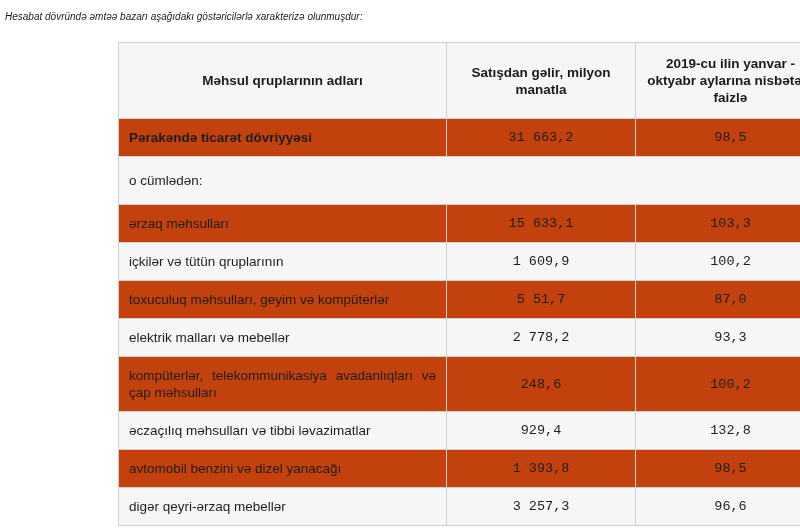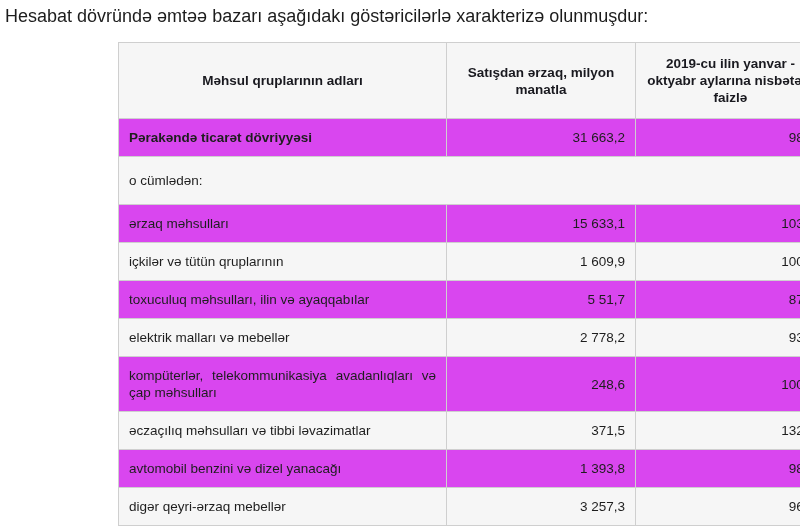--- a/index.html
+++ b/index.html
@@ -6,23 +6,24 @@
     margin: 0;
     padding: 0;
     background: #ffffff;
     width: 800px;
     height: 530px;
     overflow: hidden;
     font-family: "Liberation Sans", sans-serif;
   }
   .intro {
     margin: 8px 0 0 5px;
-    font-size: 18px;
+    font-size: 10px;
     line-height: 17px;
     color: #1c1c1c;
+    font-style: italic;
   }
   table.stat {
     border-collapse: collapse;
     table-layout: fixed;
     width: 644px;
     margin: 17px 0 0 118px;
     font-size: 13.5px;
     color: #1e1e1e;
   }
   table.stat th, table.stat td {
@@ -37,40 +38,40 @@
     padding: 12px 10px;
     line-height: 17px;
     color: #19191f;
   }
   .col-name    { width: 307px; }
   .col-revenue { width: 168px; }
   .col-percent { width: 169px; }
   table.stat td {
     padding: 10px 10px;
     line-height: 17px;
-    background: #d946ef;
+    background: #c2410c;
   }
   table.stat tbody tr:nth-child(even) td {
     background: #f6f6f6;
   }
   td.label { text-align: justify; }
-  td.num   { text-align: right; }
+  td.num   { text-align: center; font-family: Liberation Mono, monospace; }
   tr.total-row td.label { font-weight: bold; }
   tr.subhead-row td { padding: 15px 10px; }
 </style>
 </head>
 <body>
 
 <p class="intro">Hesabat dövründə əmtəə bazarı aşağıdakı göstəricilərlə xarakterizə olunmuşdur:</p>
 
 <table class="stat">
   <thead>
     <tr>
       <th class="col-name">Məhsul qruplarının adları</th>
-      <th class="col-revenue">Satışdan ərzaq, milyon manatla</th>
+      <th class="col-revenue">Satışdan gəlir, milyon manatla</th>
       <th class="col-percent">2019-cu ilin yanvar - oktyabr aylarına nisbətən, faizlə</th>
     </tr>
   </thead>
   <tbody>
     <tr class="total-row">
       <td class="label">Pərakəndə ticarət dövriyyəsi</td>
       <td class="num">31 663,2</td>
       <td class="num">98,5</td>
     </tr>
     <tr class="subhead-row">
@@ -80,37 +81,37 @@
       <td class="label">ərzaq məhsulları</td>
       <td class="num">15 633,1</td>
       <td class="num">103,3</td>
     </tr>
     <tr>
       <td class="label">içkilər və tütün qruplarının</td>
       <td class="num">1 609,9</td>
       <td class="num">100,2</td>
     </tr>
     <tr>
-      <td class="label">toxuculuq məhsulları, ilin və ayaqqabılar</td>
+      <td class="label">toxuculuq məhsulları, geyim və kompüterlər</td>
       <td class="num">5 51,7</td>
       <td class="num">87,0</td>
     </tr>
     <tr>
       <td class="label">elektrik malları və mebellər</td>
       <td class="num">2 778,2</td>
       <td class="num">93,3</td>
     </tr>
     <tr>
       <td class="label">kompüterlər, telekommunikasiya avadanlıqları və çap məhsulları</td>
       <td class="num">248,6</td>
       <td class="num">100,2</td>
     </tr>
     <tr>
       <td class="label">əczaçılıq məhsulları və tibbi ləvazimatlar</td>
-      <td class="num">371,5</td>
+      <td class="num">929,4</td>
       <td class="num">132,8</td>
     </tr>
     <tr>
       <td class="label">avtomobil benzini və dizel yanacağı</td>
       <td class="num">1 393,8</td>
       <td class="num">98,5</td>
     </tr>
     <tr>
       <td class="label">digər qeyri-ərzaq mebellər</td>
       <td class="num">3 257,3</td>

